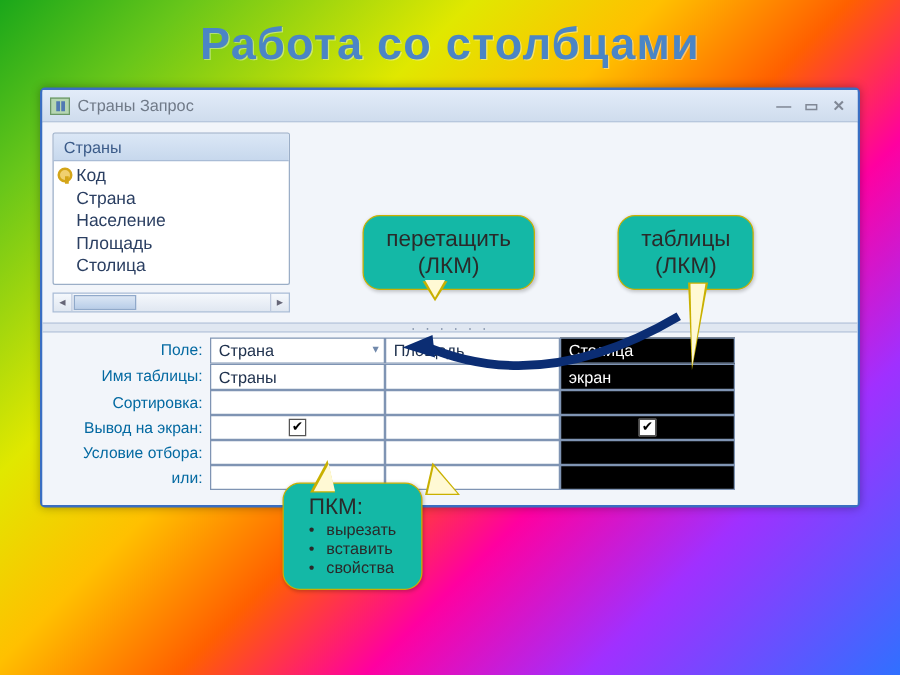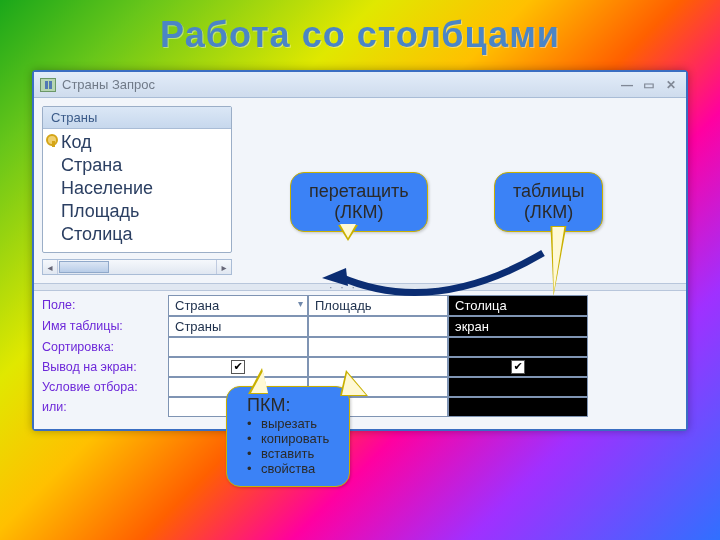--- a/index.html
+++ b/index.html
@@ -39,21 +39,21 @@
   }
   .tablebox {
     width: 190px; background: #fff; border: 1px solid #9baec7;
     border-radius: 2px;
   }
   .tablebox .hdr {
     background: linear-gradient(#dbe7f6,#c7d8ed); color:#3b5b89;
     font-size: 13px; padding: 3px 8px; border-bottom:1px solid #a9bcd6;
   }
   .fieldlist { padding: 2px 0 6px; }
-  .fieldrow { display:flex; align-items:center; font-size:18px;
+  .fieldrow { display:flex; align-items:center; font-size:14px;
     color:#2b3f62; padding: 1px 6px 1px 18px; position:relative; }
   .fieldrow.key::before {
     content:""; position:absolute; left:3px; top:3px;
     width:8px; height:8px; border:2px solid #d4a518; border-radius:50%;
     background:#f0d070;
   }
   .fieldrow.key::after {
     content:""; position:absolute; left:9px; top:10px;
     width:3px; height:6px; background:#d4a518;
   }
@@ -72,21 +72,21 @@
   .split { height: 8px; background:#e0e7f1; border-top:1px solid #b8c6db;
     border-bottom:1px solid #b8c6db; position:relative; }
   .split::after{content:"· · · · · ·"; position:absolute; left:50%;
     transform:translateX(-50%); top:-4px; color:#7a8aa3; letter-spacing:2px;
     font-size:12px;}
   .grid {
     display: grid; grid-template-columns: 128px 140px 140px 140px;
     background:#f2f5fa; padding: 4px 6px 12px;
   }
   .gh {
-    font-size: 12.5px; color:#6d28d9; 
+    font-size: 12.5px; color:#0369a1; text-align:right;
     padding: 3px 6px 3px 2px;
   }
   .gc {
     border:1px solid #7f94b3; font-size:13px; padding:2px 6px;
     background:#fff; color:#20324e; position:relative; min-height:20px;
   }
   .gc.sel { background:#000; color:#fff; }
   .gc.chk::after{
     content:"✔"; font-size:11px;
     position:absolute; left:50%; top:50%; transform:translate(-50%,-55%);
@@ -94,21 +94,21 @@
   }
   .gc.chk.box::before{
     content:""; position:absolute; left:50%; top:50%;
     transform:translate(-50%,-50%);
     width:12px;height:12px; border:1px solid #555; background:#fff;
   }
   .gc.chk.sel.box::before{ background:#fff; }
   .gc.dd::after{ content:"▾"; position:absolute; right:4px; top:2px;
     font-size:10px; color:#7189ab;}
   .callout {
-    position:absolute; background:#3b82f6;
+    position:absolute; background:#14b8a6;
     border:1.5px solid #c9b000; border-radius:14px;
     padding: 8px 18px; font-size:18px; color:#2a2a2a;
     text-align:center; box-shadow:1px 1px 3px rgba(0,0,0,.2);
   }
   .callout .p{display:block;}
   .callout.drag{ left:290px; top:172px; }
   .callout.sel{ left:494px; top:172px; }
   .callout.pkm{ left:226px; top:386px; text-align:left; padding:8px 20px 10px;}
   .callout.pkm .b{ display:block; padding-left:14px; position:relative; font-size:13px;}
   .callout.pkm .b::before{content:"•"; position:absolute; left:0; top:0;}
@@ -226,18 +226,17 @@
 <div class="arrow">
   <svg viewBox="0 0 230 50">
     <path d="M 225 5 Q 115 70 20 28" stroke="#0b2d73" stroke-width="7" fill="none"></path>
     <path d="M 28 20 L 4 30 L 30 38 Z" fill="#0b2d73"></path>
   </svg>
 </div>
 
 <div class="callout pkm">
   <span class="p">ПКМ:</span>
   <span class="b">вырезать</span>
-  <span class="b">копировать</span>
   <span class="b">вставить</span>
   <span class="b">свойства</span>
 </div>
 <div class="tail3a"></div>
 <div class="tail3b"></div>
 
 </body></html>

